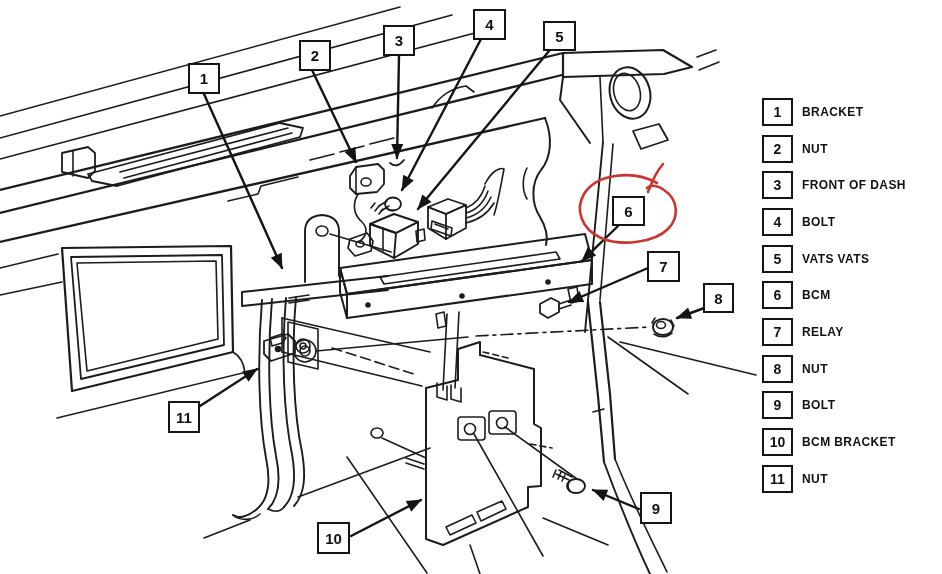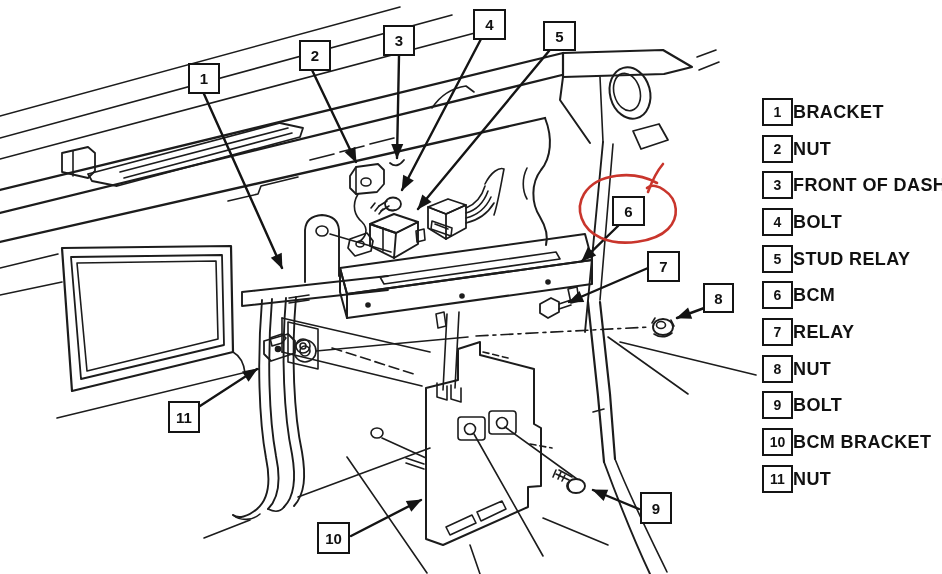--- a/index.html
+++ b/index.html
@@ -7,21 +7,21 @@
          font-family:"Liberation Sans", sans-serif;}
   #lineart{position:absolute;left:0;top:0;}
   .callout{position:absolute;box-sizing:border-box;border:2.5px solid #141414;background:#ffffff;
            display:flex;align-items:center;justify-content:center;
            font-weight:bold;font-size:15px;color:#111;z-index:5;}
   .legend{position:absolute;left:0;top:0;width:942px;height:574px;z-index:4;}
   .legend-row{position:absolute;display:flex;align-items:center;}
   .legend-box{box-sizing:border-box;width:31px;height:28px;border:2.5px solid #141414;background:#fff;
               display:flex;align-items:center;justify-content:center;
               font-weight:bold;font-size:14px;color:#111;}
-  .legend-label{font-weight:bold;font-size:18px;letter-spacing:.4px;color:#111;
+  .legend-label{margin-left:9px;font-weight:bold;font-size:12px;letter-spacing:.4px;color:#111;
                 white-space:nowrap;}
 </style>
 </head>
 <body>
 
 <div id="stage">
 
   <svg id="lineart" width="942" height="574" viewBox="0 0 942 574" fill="none" stroke="#1c1c1c" stroke-width="1.6" stroke-linecap="round" stroke-linejoin="round">
     <defs>
       <marker id="ah" markerUnits="userSpaceOnUse" markerWidth="18" markerHeight="14" refX="15" refY="7" orient="auto">
@@ -264,21 +264,21 @@
     <div class="legend-row" style="left:762px;top:171px;">
       <div class="legend-box">3</div>
       <div class="legend-label">FRONT OF DASH</div>
     </div>
     <div class="legend-row" style="left:762px;top:208px;">
       <div class="legend-box">4</div>
       <div class="legend-label">BOLT</div>
     </div>
     <div class="legend-row" style="left:762px;top:245px;">
       <div class="legend-box">5</div>
-      <div class="legend-label">STUD RELAY</div>
+      <div class="legend-label">VATS VATS</div>
     </div>
     <div class="legend-row" style="left:762px;top:281px;">
       <div class="legend-box">6</div>
       <div class="legend-label">BCM</div>
     </div>
     <div class="legend-row" style="left:762px;top:318px;">
       <div class="legend-box">7</div>
       <div class="legend-label">RELAY</div>
     </div>
     <div class="legend-row" style="left:762px;top:355px;">

